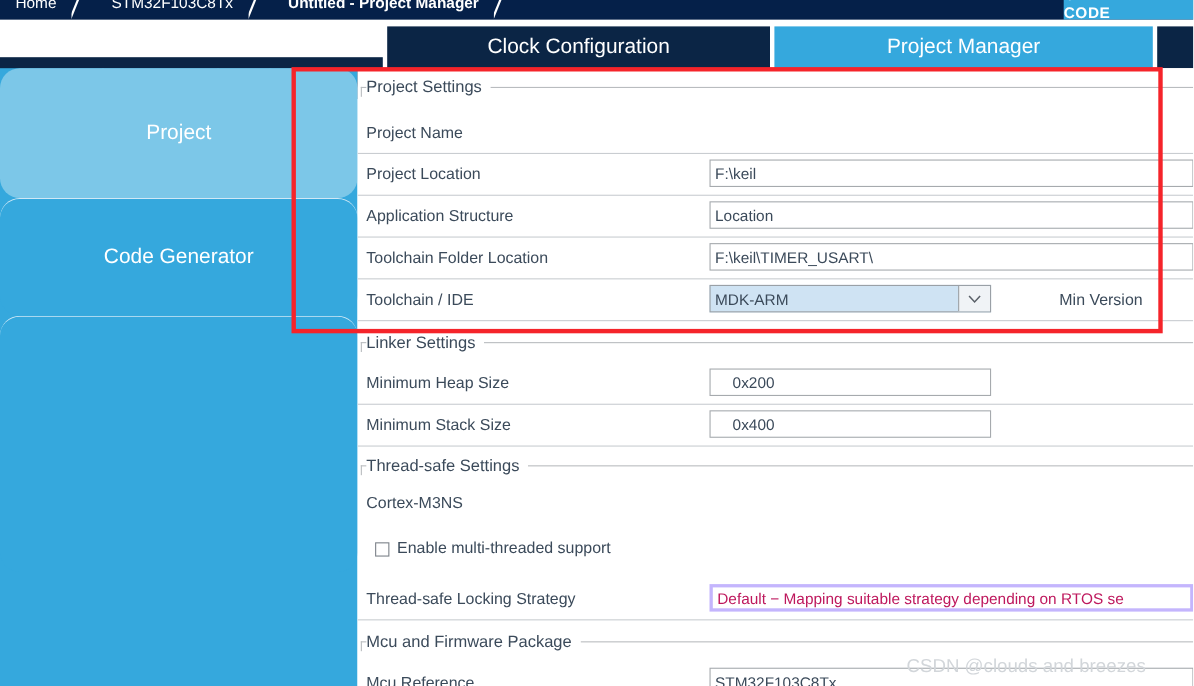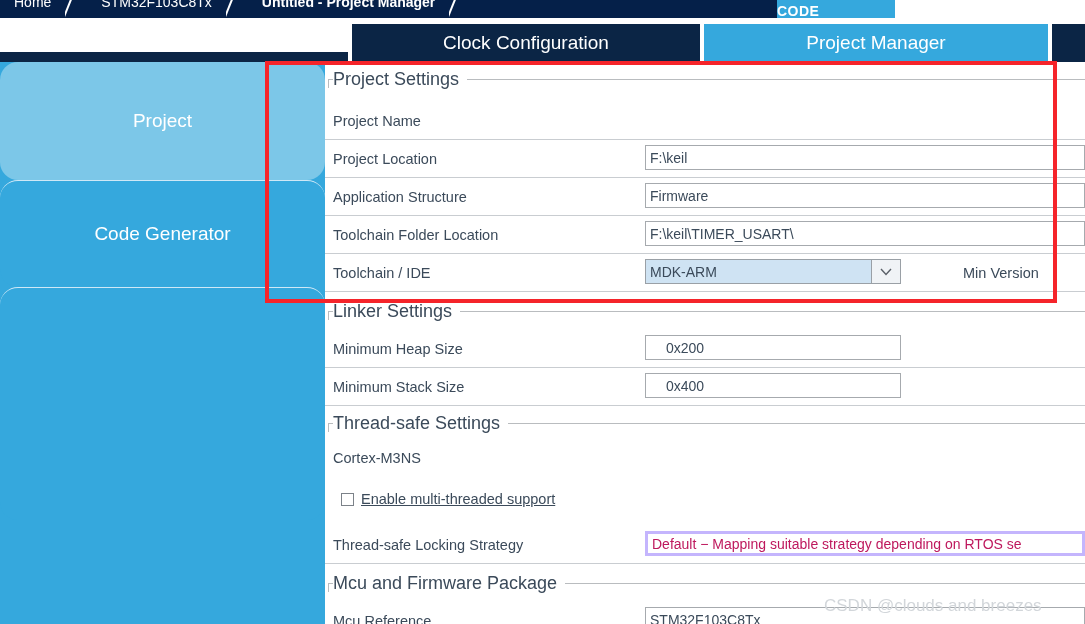--- a/index.html
+++ b/index.html
@@ -15,21 +15,21 @@
     width: 1085px;
     height: 624px;
     overflow: hidden;
     background: #ffffff;
   }
 
   
   .breadcrumb-bar {
     position: absolute;
     left: 0; top: 0;
-    width: 895px; height: 18px;
+    width: 1085px; height: 18px;
     background: #052049;
     overflow: hidden;
   }
   .crumbs {
     position: absolute;
     left: 0; top: -13px;
     height: 30px;
     display: flex;
     align-items: center;
     white-space: nowrap;
@@ -134,21 +134,21 @@
     left: 0;
     width: 760px;
   }
   .group-title {
     position: absolute;
     left: 8px; top: 0;
     height: 18px;
     display: flex;
     align-items: center;
     color: #3b4a5a;
-    font-size: 18px;
+    font-size: 15px;
     background: #ffffff;
     padding-right: 8px;
     z-index: 2;
     white-space: nowrap;
   }
   .group-rule {
     position: absolute;
     left: 3px; top: 9px;
     right: 0;
     height: 1px;
@@ -319,21 +319,21 @@
       <div class="lbl">Project Name</div>
     </div>
 
     <div class="row" style="top:78px;">
       <div class="lbl">Project Location</div>
       <div class="field wide">F:\keil</div>
     </div>
 
     <div class="row" style="top:116px;">
       <div class="lbl">Application Structure</div>
-      <div class="field wide">Firmware</div>
+      <div class="field wide">Location</div>
     </div>
 
     <div class="row" style="top:154px;">
       <div class="lbl">Toolchain Folder Location</div>
       <div class="field wide">F:\keil\TIMER_USART\</div>
     </div>
 
     <div class="row" style="top:192px;">
       <div class="lbl">Toolchain / IDE</div>
       <div class="field combo">
@@ -364,21 +364,21 @@
     </div>
 
     <div class="group" style="top:352px;">
       <div class="group-rule"></div>
       <div class="group-edge"></div>
       <div class="group-title">Thread-safe Settings</div>
     </div>
 
     <div class="plaintext" style="top:388px;">Cortex-M3NS</div>
 
-    <div class="checkrow" style="top:429px;text-decoration:underline;">
+    <div class="checkrow" style="top:429px;">
       <span class="cbox"></span>
       <span>Enable multi-threaded support</span>
     </div>
 
     <div class="row" style="top:464px;">
       <div class="lbl">Thread-safe Locking Strategy</div>
       <div class="field readonly">Default  −  Mapping suitable strategy depending on RTOS se</div>
     </div>
 
     <div class="group" style="top:512px;">

